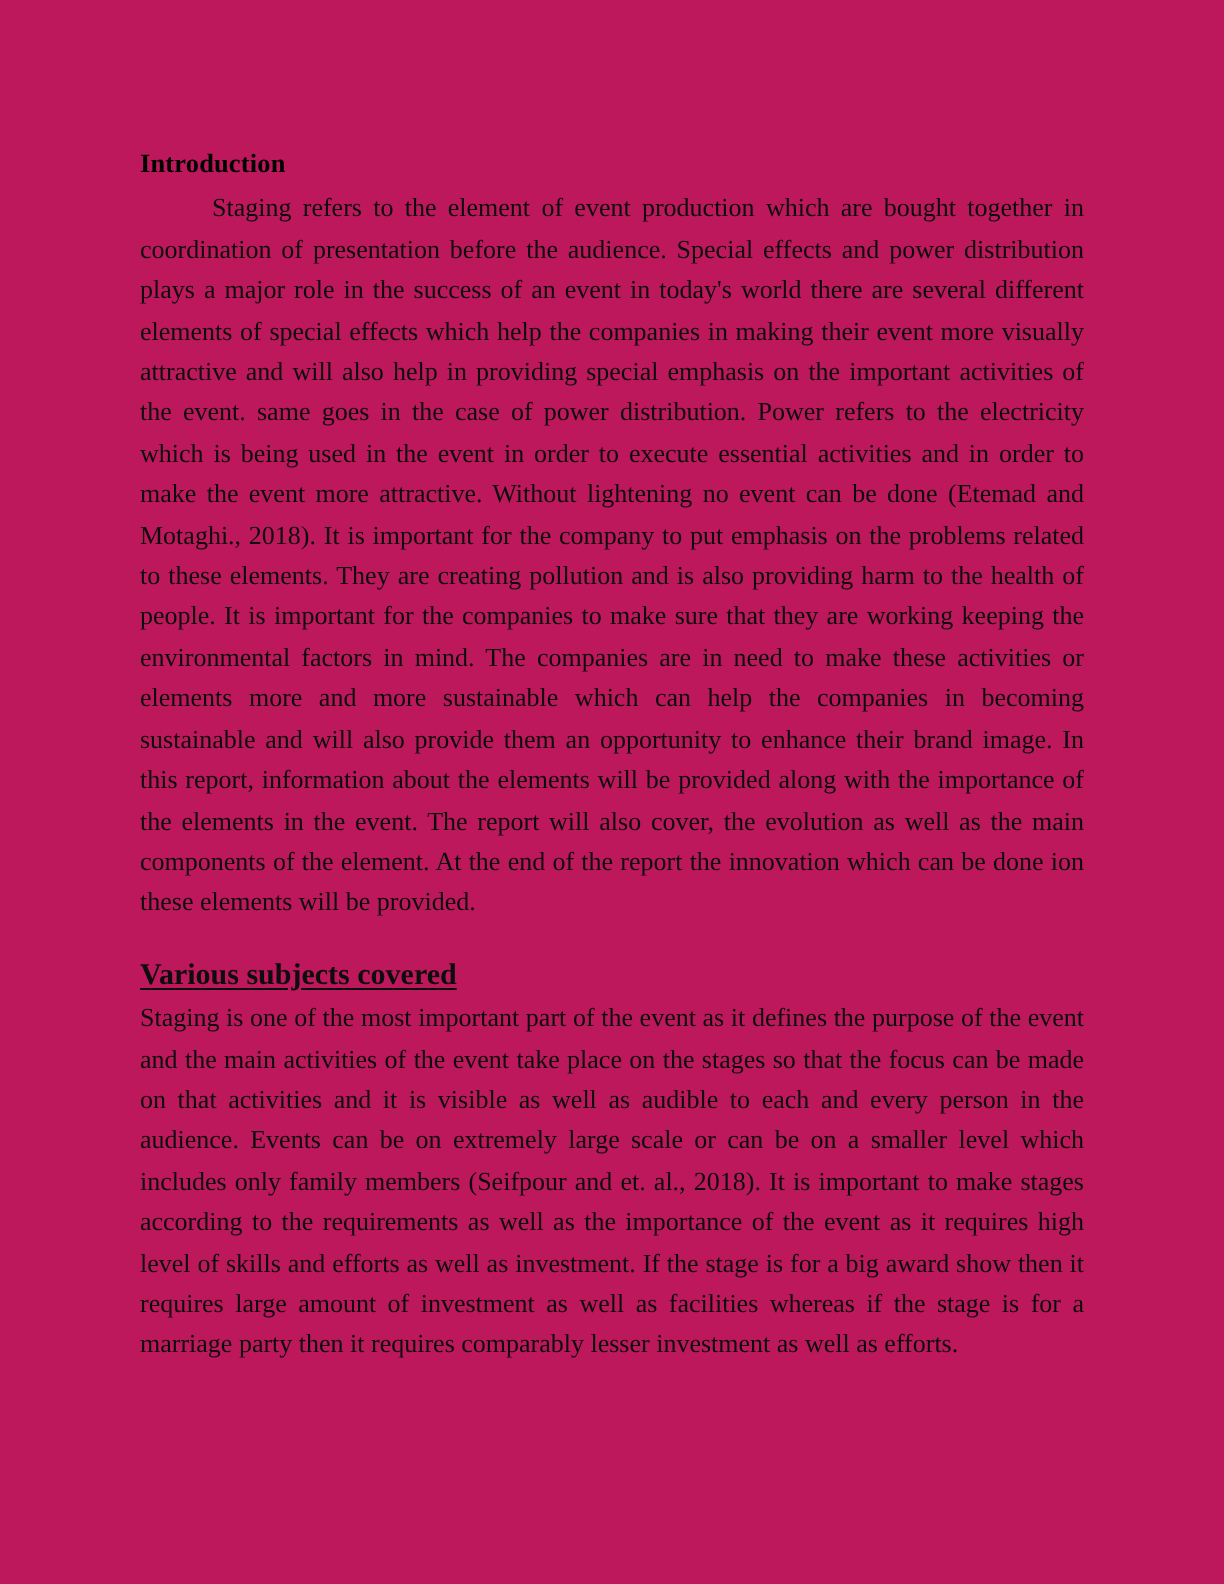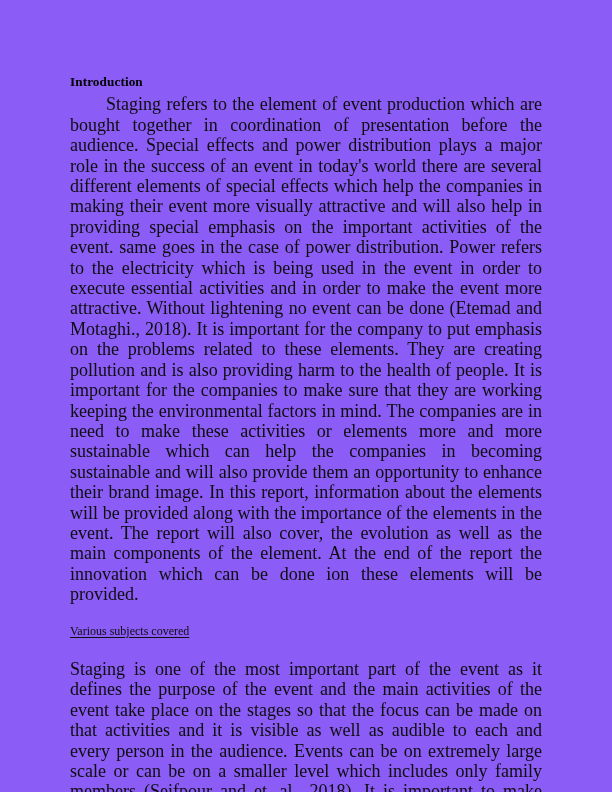--- a/index.html
+++ b/index.html
@@ -13,52 +13,52 @@
     overflow: hidden;
     font-family: "Liberation Serif", "DejaVu Serif", serif;
     color: #0d0d0d;
     -webkit-font-smoothing: antialiased;
   }
 
   .page {
     position: relative;
     width: 612px;
     height: 792px;
-    background: #8b5cf6;
+    background: #be185d;
     box-sizing: border-box;
   }
 
   .content {
     position: absolute;
     left: 70px;
     top: 72px;
     width: 472px;
   }
 
   h1.section-heading {
     font-size: 13.2px;
     font-weight: bold;
     line-height: 20.4px;
     margin: 0 0 2px 0;
     letter-spacing: 0.1px;
     color: #000000;
   }
 
   h2.sub-heading {
-    font-size: 12px;
-    font-weight: normal;
+    font-size: 15px;
+    font-weight: bold;
     line-height: 20.4px;
-    margin: 0 0 18px 0;
+    margin: 0 0 1px 0;
     text-decoration: underline;
     text-underline-offset: 2px;
     color: #0d0d0d;
   }
 
   p.body-text {
-    font-size: 18px;
+    font-size: 13px;
     line-height: 20.4px;
     margin: 0;
     text-align: justify;
     text-justify: inter-word;
     color: #0d0d0d;
     hyphens: none;
   }
 
   p.body-text.indented {
     text-indent: 36px;

